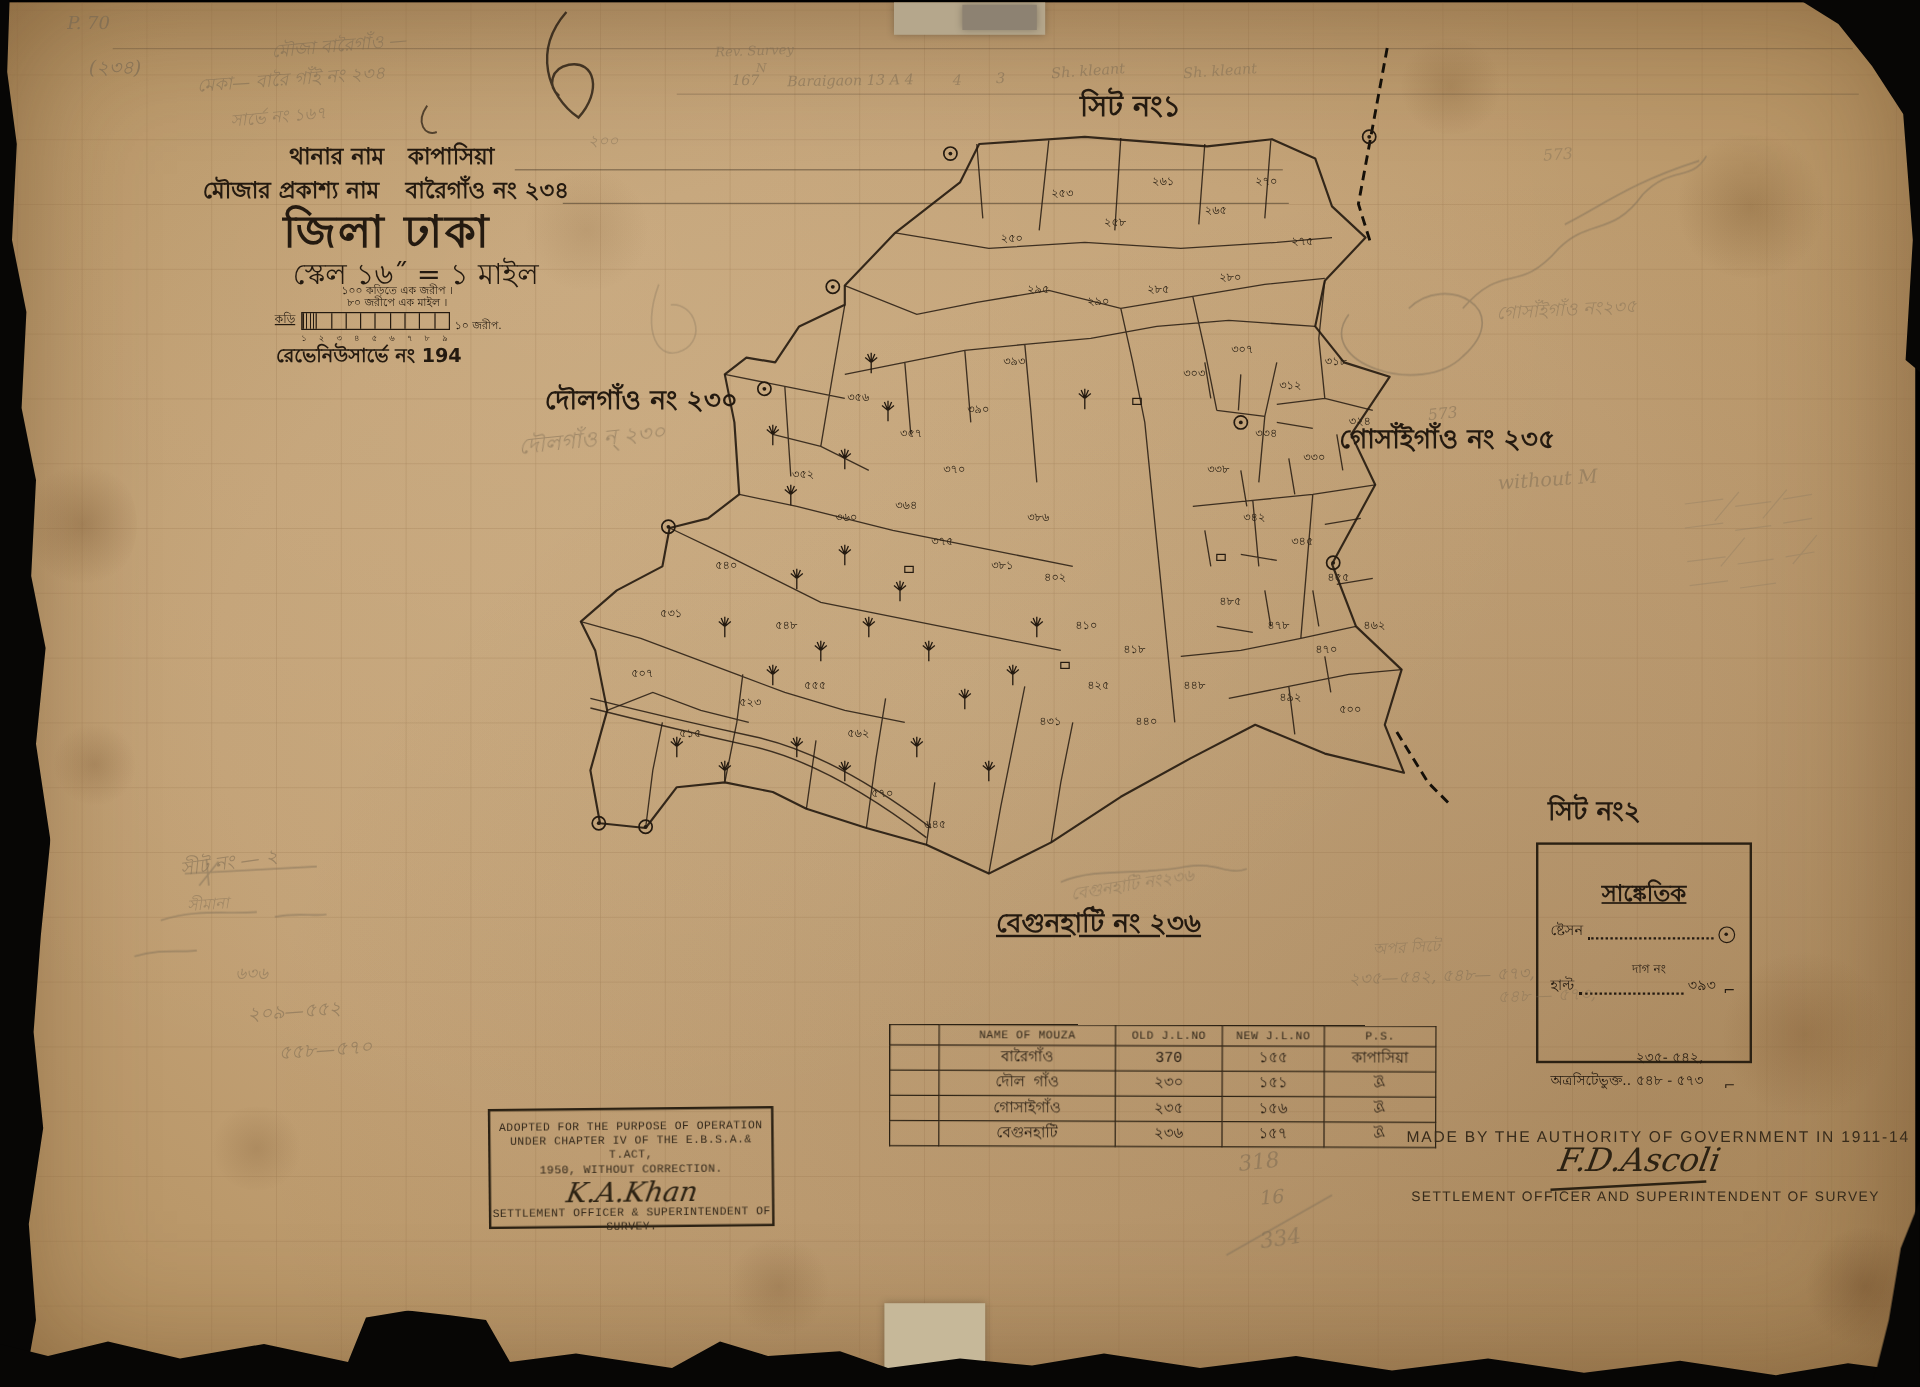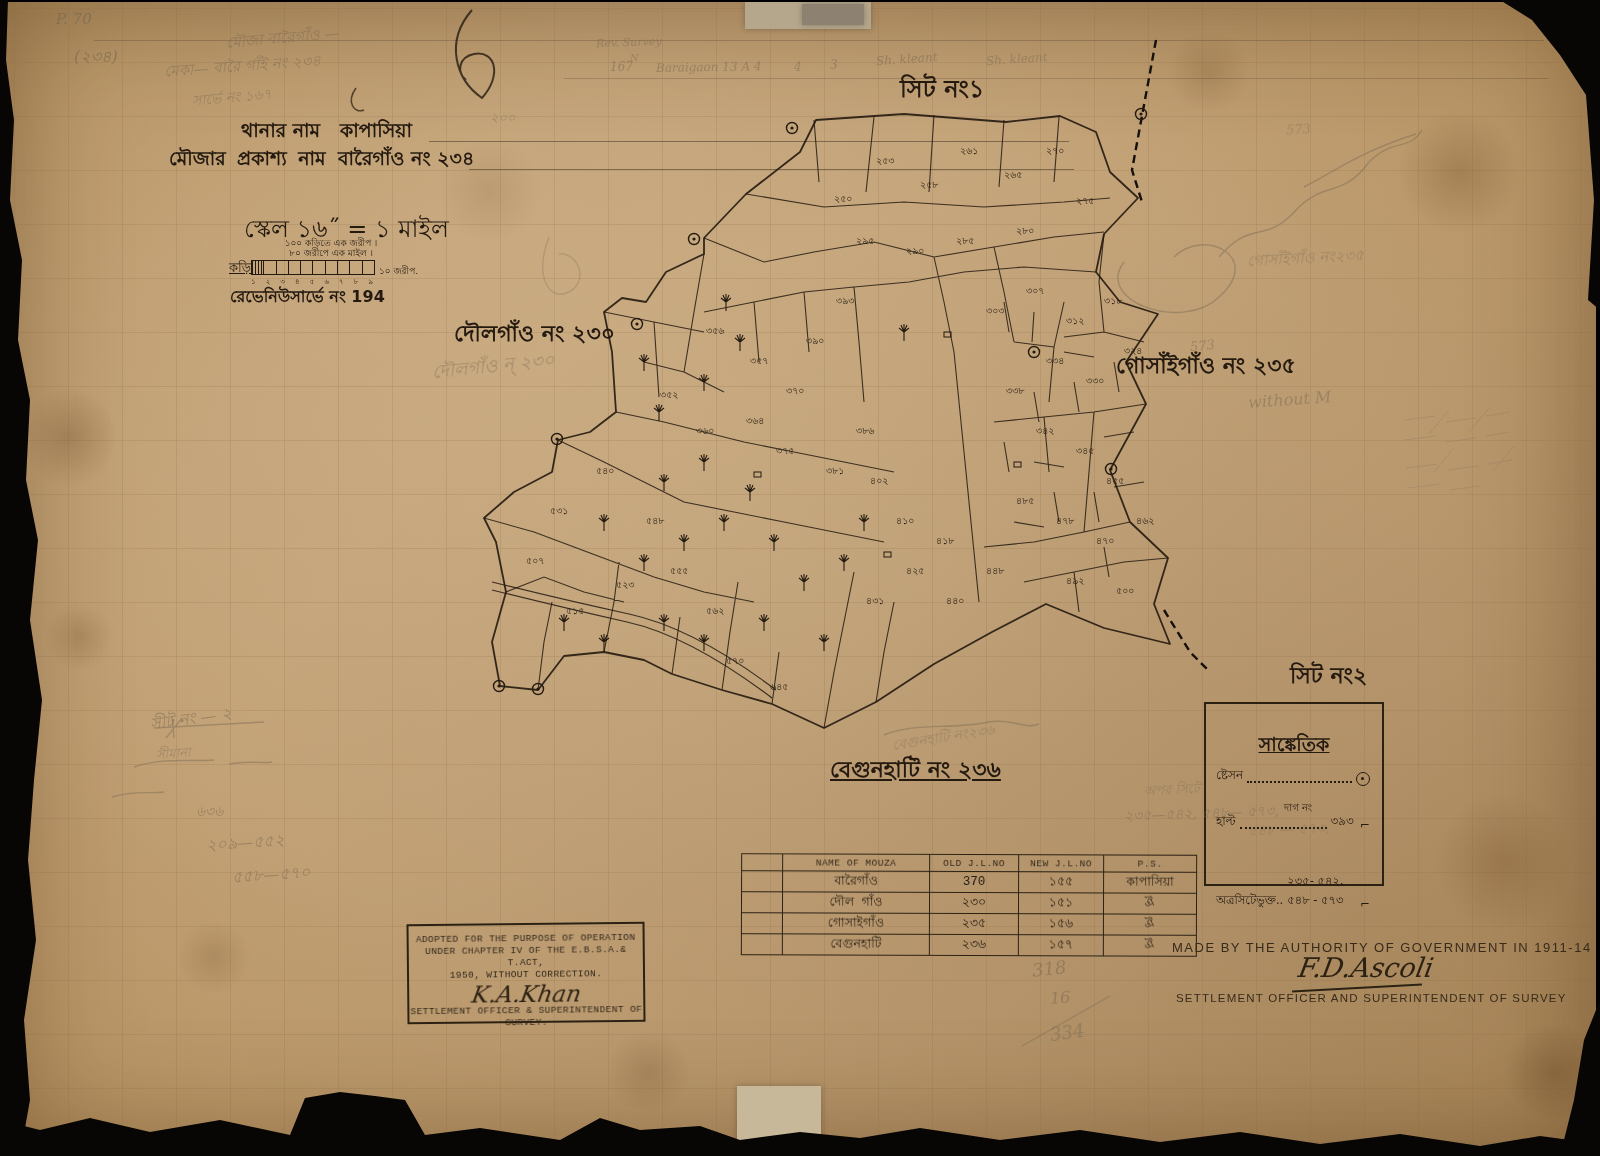--- a/index.html
+++ b/index.html
@@ -33,21 +33,21 @@
   .formline{position:absolute;height:1px;background:rgba(70,56,40,.55);}
   
   #scalebar{position:absolute;left:247px;top:236px;width:160px;color:#241a10;}
   #scalebar .notes{font-size:9px;line-height:10px;text-align:center;white-space:nowrap;}
   #sb-box{position:relative;margin-top:2px;width:122px;left:0;height:13px;
           border:1.5px solid #241a10;display:flex;}
   #sb-box .cell{flex:1;border-right:1px solid #241a10;}
   #sb-box .hatch{background:repeating-linear-gradient(90deg,#241a10 0 1px,transparent 1px 3px);}
   #sb-ticks{width:122px;display:flex;justify-content:space-between;font-size:7px;margin-top:1px;}
   
-  #legend{position:absolute;left:1200px;top:700px;width:176px;height:180px;
+  #legend{position:absolute;left:1276px;top:700px;width:176px;height:180px;
           border:2.5px solid #2b2113;color:#241a10;text-decoration:underline;}
   #legend .title{text-align:center;font-size:19px;font-weight:bold;margin-top:26px;
                  text-decoration:underline;}
   .leg-row{position:absolute;left:10px;right:12px;display:flex;align-items:flex-end;font-size:12px;}
   .leader{flex:1;border-bottom:2px dotted #241a10;margin:0 4px 3px 4px;height:1px;}
   .station-sym{width:12px;height:12px;border:1.5px solid #241a10;border-radius:50%;position:relative;}
   .station-sym::after{content:"";position:absolute;left:4px;top:4px;width:3px;height:3px;
       border-radius:50%;background:#241a10;}
   
   #stamp{position:absolute;left:403px;top:921px;width:238px;height:100px;
@@ -90,29 +90,30 @@
   <div class="stain" style="left:170px;top:920px;width:80px;height:70px;background:radial-gradient(circle,rgba(100,65,30,.18),transparent 70%);"></div>
   <div class="stain" style="left:430px;top:140px;width:110px;height:100px;background:radial-gradient(circle,rgba(115,80,40,.15),transparent 70%);"></div>
 
   <div class="formline" style="left:90px;top:38px;width:1450px;opacity:.5;"></div>
   <div class="formline" style="left:560px;top:76px;width:985px;opacity:.45;"></div>
   <div class="formline" style="left:425px;top:139px;width:640px;"></div>
   <div class="formline" style="left:465px;top:167px;width:605px;"></div>
 
   <div class="abs ink bn" style="left:237px;top:114px;font-size:19px;font-weight:bold;">থানার নাম</div>
   <div class="abs ink bn" style="left:336px;top:114px;font-size:19px;font-weight:bold;">কাপাসিয়া</div>
-  <div class="abs ink bn" style="left:165px;top:142px;font-size:19px;font-weight:bold;font-family:Liberation Mono, monospace;">মৌজার প্রকাশ্য নাম</div>
+  <div class="abs ink bn" style="left:165px;top:142px;font-size:19px;font-weight:bold;">মৌজার প্রকাশ্য নাম</div>
   <div class="abs ink bn" style="left:334px;top:142px;font-size:19px;font-weight:bold;">বারৈগাঁও নং ২৩৪</div>
+  <div class="abs ink bn" style="left:232px;top:162px;font-size:37px;font-weight:bold;letter-spacing:2px;">জিলা ঢাকা</div>
   <div class="abs ink bn" style="left:240px;top:208px;font-size:24px;font-weight:normal;">স্কেল ১৬˝ = ১ মাইল</div>
 
   <div id="scalebar">
     <div class="notes bn">১০০ কড়িতে এক জরীপ  ।</div>
     <div class="notes bn">৮০ জরীপে এক মাইল  ।</div>
     <div style="position:relative;">
-      <span class="bn" style="position:absolute;left:-22px;top:-2px;font-size:13px;text-decoration:underline;">কড়ি</span>
+      <span class="bn" style="position:absolute;left:-22px;top:-2px;font-size:10px;text-decoration:underline;">কড়ি</span>
       <div id="sb-box">
         <div class="cell hatch"></div>
         <div class="cell"></div>
             <div class="cell"></div>
             <div class="cell"></div>
             <div class="cell"></div>
         <div class="cell"></div>
             <div class="cell"></div>
             <div class="cell"></div>
             <div class="cell"></div>

